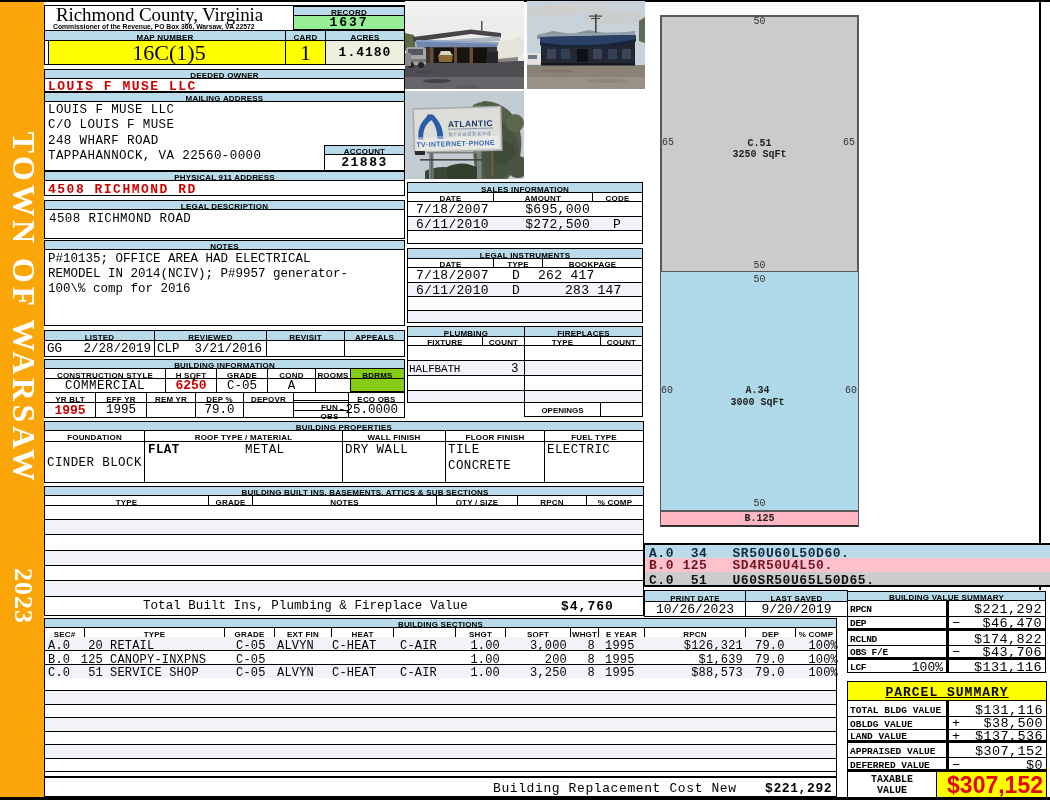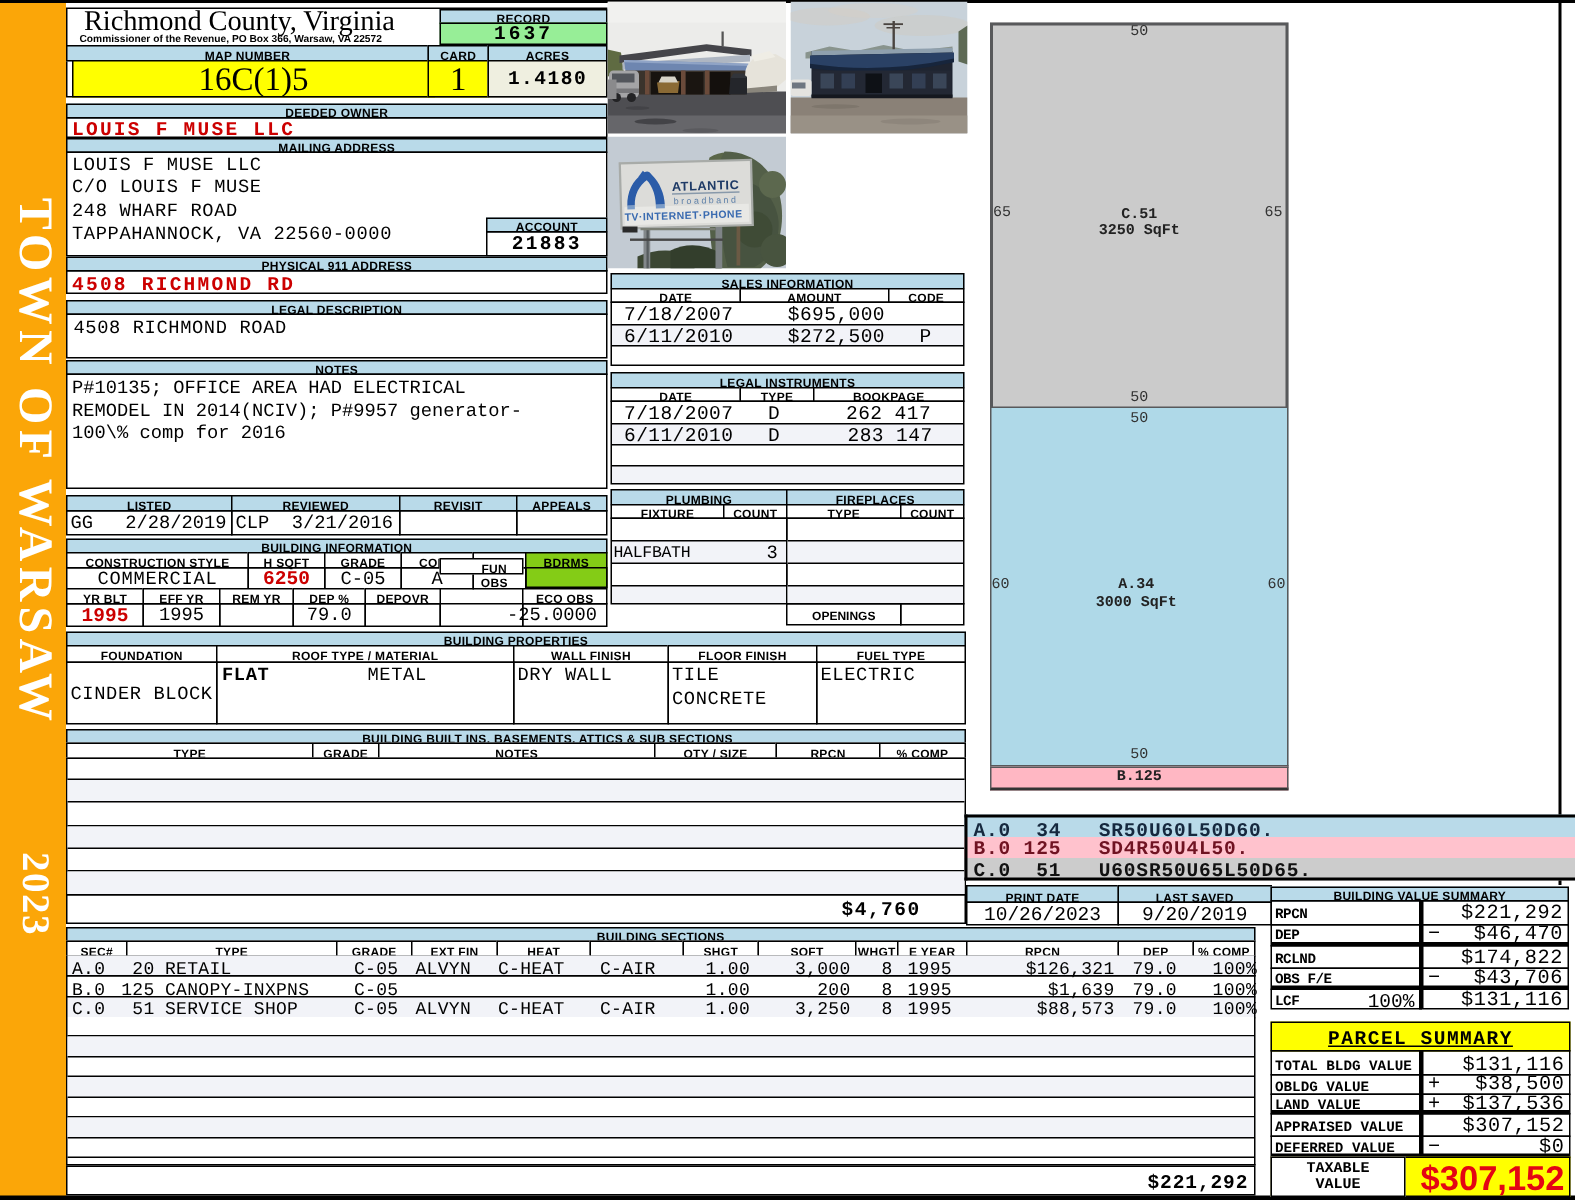--- a/index.html
+++ b/index.html
@@ -173,21 +173,21 @@
   </div>
 <div class="hd" style="left:146px;top:392px;width:50px;height:11px;background:#fff;">
     <span style="margin-top:2px;">REM YR</span>
   </div>
 <div class="hd" style="left:195px;top:392px;width:49px;height:11px;background:#fff;">
     <span style="margin-top:2px;">DEP %</span>
   </div>
 <div class="hd" style="left:243px;top:392px;width:51px;height:11px;background:#fff;">
     <span style="margin-top:2px;">DEPOVR</span>
   </div>
-<div class="hd" style="left:293px;top:372px;width:56px;height:11px;background:#fff;padding-left:17px;">
+<div class="hd" style="left:293px;top:400px;width:56px;height:11px;background:#fff;padding-left:17px;">
     <span style="margin-top:2px;">FUN OBS</span>
   </div>
 <div class="hd" style="left:348px;top:392px;width:57px;height:11px;background:#fff;">
     <span style="margin-top:2px;">ECO OBS</span>
   </div>
 
 <div class="bx ctr m red" style="left:44px;top:402px;width:52px;height:16px;font-size:13px;line-height:15px;">1995</div>
 <div class="bx ctr m" style="left:95px;top:402px;width:52px;height:16px;font-size:12.5px;line-height:15px;">1995</div>
 <div class="bx" style="left:146px;top:402px;width:50px;height:16px;"></div>
 <div class="bx ctr m" style="left:195px;top:402px;width:49px;height:16px;font-size:12.5px;line-height:15px;">79.0</div>
@@ -263,20 +263,21 @@
 
 <div class="bx" style="left:44px;top:505px;width:600px;height:92px;background:#fff;"></div>
 <div class="a" style="left:45px;top:520px;width:598px;height:15px;background:#F2F3F8;border-bottom:1px solid #000;"></div>
 <div class="a" style="left:45px;top:505px;width:598px;height:15px;border-bottom:1px solid #000;"></div>
 <div class="a" style="left:45px;top:535px;width:598px;height:16px;border-bottom:1px solid #000;"></div>
 <div class="a" style="left:45px;top:551px;width:598px;height:15px;background:#F2F3F8;border-bottom:1px solid #000;"></div>
 <div class="a" style="left:45px;top:566px;width:598px;height:15px;border-bottom:1px solid #000;"></div>
 <div class="a" style="left:45px;top:581px;width:598px;height:15px;background:#F2F3F8;"></div>
 
 <div class="bx" style="left:44px;top:596px;width:600px;height:20px;">
+    <span class="m" style="position:absolute;left:98px;top:2px;font-size:12.5px;letter-spacing:0.05px;">Total Built Ins, Plumbing &amp; Fireplace Value</span>
     <span class="m" style="position:absolute;left:516px;top:2px;font-size:13px;font-weight:bold;letter-spacing:1px;">$4,760</span>
   </div>
 
 <div class="hd" style="left:44px;top:618px;width:793px;height:10px;">
     <span>BUILDING SECTIONS</span>
   </div>
 
 <div class="hd" style="left:44px;top:627px;width:41px;height:11px;background:#fff;">
     <span style="margin-top:2px;">SEC#</span>
   </div>
@@ -366,20 +367,21 @@
 <div class="a" style="left:44px;top:678px;width:793px;height:99px;border:1px solid #000;border-top:none;background:#fff;"></div>
 <div class="a" style="left:45px;top:678px;width:791px;height:13px;border-bottom:1px solid #000;"></div>
 <div class="a" style="left:45px;top:691px;width:791px;height:14px;background:#F2F3F8;border-bottom:1px solid #000;"></div>
 <div class="a" style="left:45px;top:705px;width:791px;height:13px;border-bottom:1px solid #000;"></div>
 <div class="a" style="left:45px;top:718px;width:791px;height:14px;background:#F2F3F8;border-bottom:1px solid #000;"></div>
 <div class="a" style="left:45px;top:732px;width:791px;height:13px;border-bottom:1px solid #000;"></div>
 <div class="a" style="left:45px;top:745px;width:791px;height:14px;background:#F2F3F8;border-bottom:1px solid #000;"></div>
 <div class="a" style="left:45px;top:759px;width:791px;height:13px;border-bottom:1px solid #000;"></div>
 
 <div class="bx" style="left:44px;top:777px;width:793px;height:20px;">
+    <span class="m" style="position:absolute;left:448px;top:3px;font-size:13px;letter-spacing:0.6px;">Building Replacement Cost New</span>
     <span class="m" style="position:absolute;left:720px;top:3px;font-size:13px;font-weight:bold;letter-spacing:0.6px;">$221,292</span>
   </div>
 
 <div class="hd" style="left:407px;top:182px;width:236px;height:11px;">
     <span style="margin-top:2px;">SALES INFORMATION</span>
   </div>
 
 <div class="hd" style="left:407px;top:192px;width:87px;height:10px;background:#fff;">
     <span>DATE</span>
   </div>
@@ -413,21 +415,21 @@
 <div class="hd" style="left:542px;top:258px;width:101px;height:10px;background:#fff;">
     <span>BOOKPAGE</span>
   </div>
 
 <div class="bx" style="left:407px;top:267px;width:236px;height:56px;"></div>
 <div class="a" style="left:408px;top:282px;width:234px;height:15px;background:#F2F3F8;border-top:1px solid #000;border-bottom:1px solid #000;"></div>
 <div class="a" style="left:408px;top:310px;width:234px;height:12px;background:#F2F3F8;border-top:1px solid #000;"></div>
 
 <div class="a m" style="left:416px;top:268px;font-size:13px;letter-spacing:0.3px;">7/18/2007</div>
 <div class="a m" style="left:512px;top:268px;font-size:13px;">D</div>
-<div class="a m" style="left:564px;top:268px;font-size:13px;letter-spacing:0.3px;">262 417</div>
+<div class="a m" style="left:538px;top:268px;font-size:13px;letter-spacing:0.3px;">262 417</div>
 
 <div class="a m" style="left:416px;top:283px;font-size:13px;letter-spacing:0.3px;">6/11/2010</div>
 <div class="a m" style="left:512px;top:283px;font-size:13px;">D</div>
 <div class="a m" style="left:565px;top:283px;font-size:13px;letter-spacing:0.3px;">283 147</div>
 
 <div class="hd" style="left:407px;top:326px;width:118px;height:11px;">
     <span style="margin-top:2px;">PLUMBING</span>
   </div>
 
 <div class="hd" style="left:524px;top:326px;width:119px;height:11px;">

